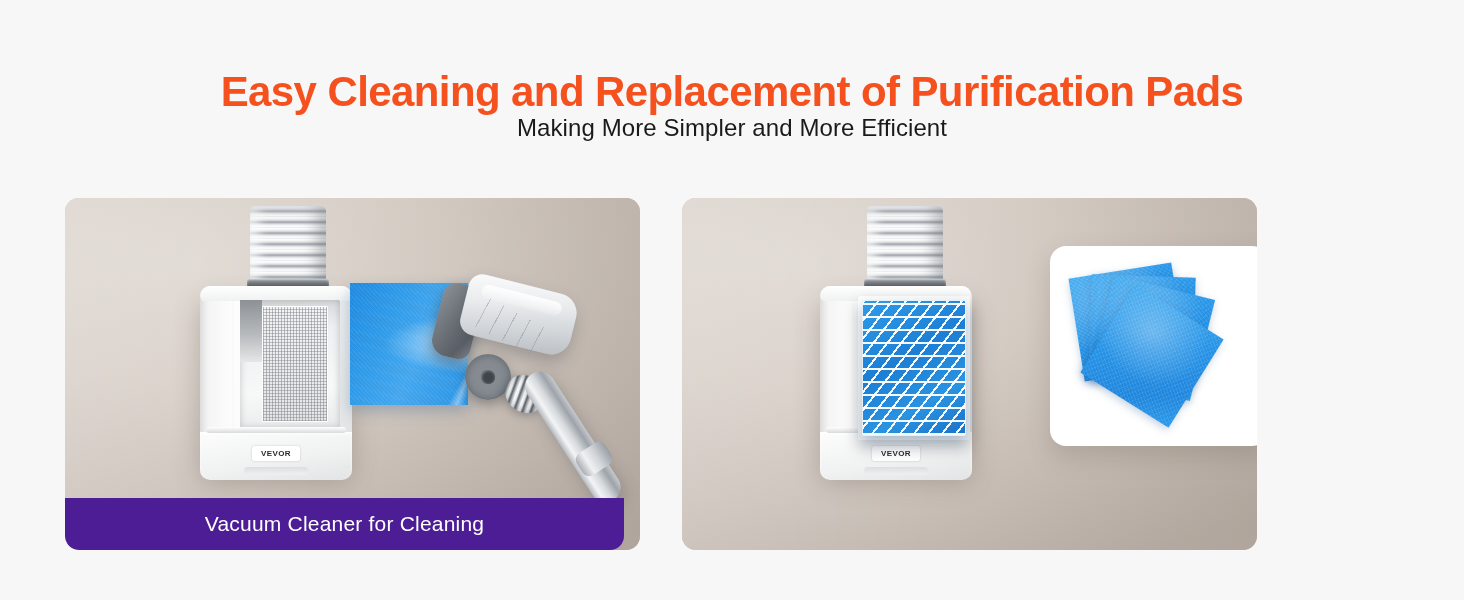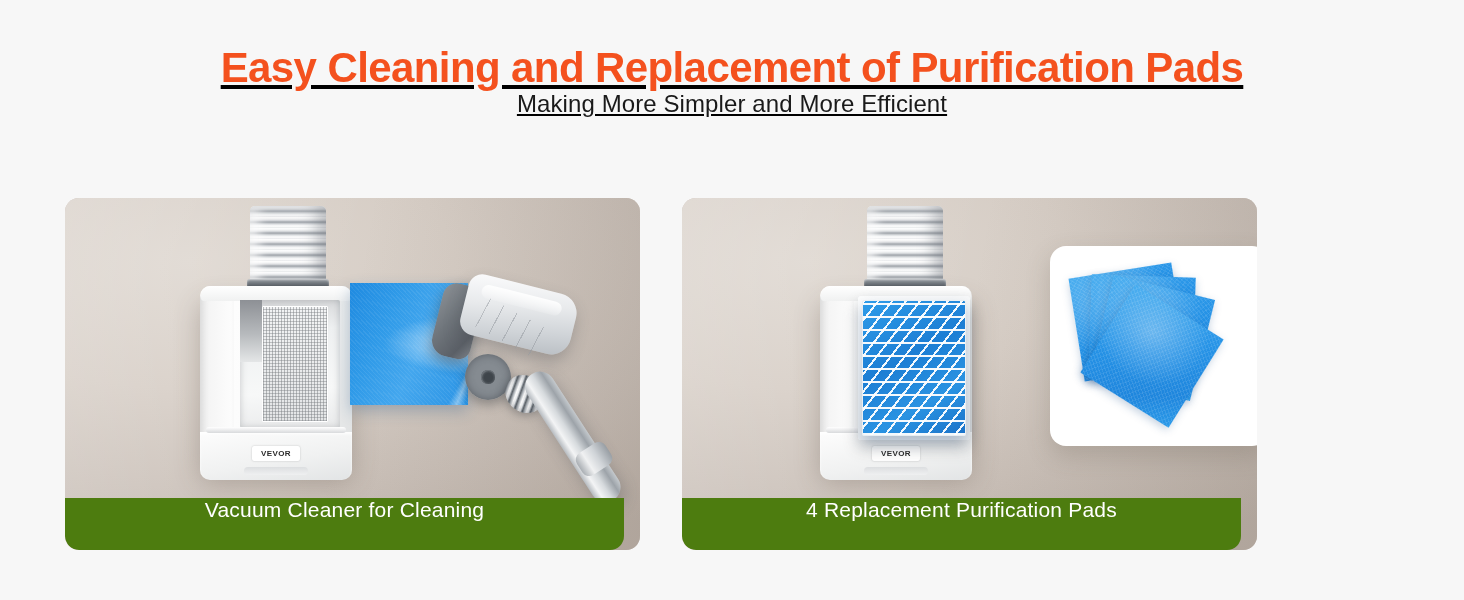--- a/index.html
+++ b/index.html
@@ -7,21 +7,21 @@
   body {
     width: 1464px;
     height: 600px;
     background: #f7f7f7;
     font-family: "Liberation Sans", sans-serif;
     overflow: hidden;
     position: relative;
   }
 
   
-  .header { width: 100%; padding-top: 46px; text-align: center; text-decoration: underline; }
+  .header { width: 100%; padding-top: 70px; text-align: center; }
 
   .headline {
     font-size: 42px;
     font-weight: bold;
     color: #f4511e;
     letter-spacing: -0.6px;
     line-height: 1.05;
     white-space: nowrap;
   }
 
@@ -64,23 +64,24 @@
     position: absolute;
     inset: 0;
     background: linear-gradient(100deg, rgba(255,255,255,0.22) 0%, rgba(255,255,255,0) 48%, rgba(110,98,88,0.16) 100%);
   }
 
   
   .caption {
     position: absolute;
     left: 0; right: 16px; bottom: 0;
     height: 52px;
-    background: #4d7c0f;
+    background: #4c1d95;
     border-radius: 0 0 14px 14px;
     display: flex;
+    align-items: center;
     justify-content: center;
     color: #ffffff;
     font-size: 21px;
     font-weight: 400;
     letter-spacing: 0.2px;
     z-index: 40;
   }
 
   
   .unit { position: absolute; z-index: 12; }
@@ -429,18 +430,15 @@
       </div>
     </div>
 
     <div class="pads-card" style="left:368px; top:48px;">
       <div class="pad-sheet" style="left:26px; top:24px; transform:rotate(-9deg);"></div>
       <div class="pad-sheet" style="left:40px; top:30px; transform:rotate(2deg);"></div>
       <div class="pad-sheet" style="left:50px; top:40px; transform:rotate(14deg);"></div>
       <div class="pad-sheet" style="left:50px; top:58px; transform:rotate(32deg);"></div>
     </div>
 
-    <div class="caption">
-      <span>4 Replacement Purification Pads</span>
-    </div>
   </div>
 
 </div>
 
 </body></html>

